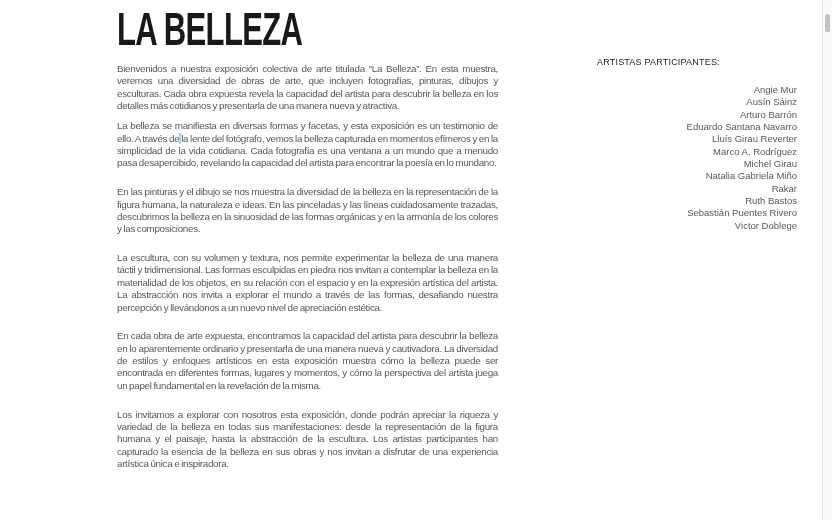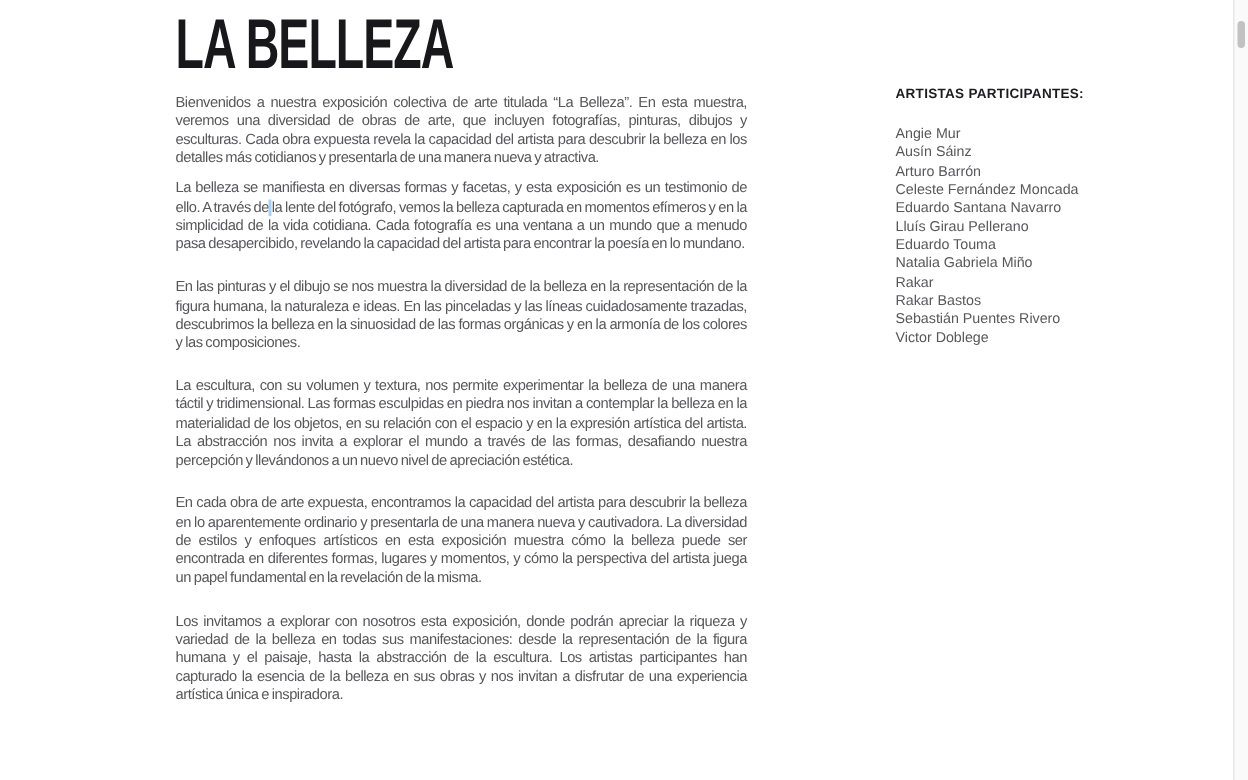--- a/index.html
+++ b/index.html
@@ -45,28 +45,29 @@
     background:var(--selection);
     white-space:pre;
   }
 
   
   .sidebar{
     position:absolute;left:597px;top:57px;width:200px;
   }
   .sidebar h2{
     margin:0 0 16px 0;
-    font-size:9px;line-height:11px;font-weight:bold;
+    font-size:9px;line-height:11px;font-weight:normal;
     letter-spacing:0.2px;
     color:var(--heading_color);
   }
   .sidebar ul{
     margin:0;padding:0;list-style:none;
     font-size:9.5px;line-height:12.35px;
     color:var(--body_text);
+    text-align:right;
   }
 
   
   .scroll-track{
     position:absolute;top:0;right:0;width:10px;height:520px;
     background:var(--scrollbar_track);
     border-left:1px solid var(--scrollbar_border);
     box-sizing:border-box;
   }
   .scroll-thumb{
@@ -90,27 +91,27 @@
     <p>Los invitamos a explorar con nosotros esta exposición, donde podrán apreciar la riqueza y variedad de la belleza en todas sus manifestaciones: desde la representación de la figura humana y el paisaje, hasta la abstracción de la escultura. Los artistas participantes han capturado la esencia de la belleza en sus obras y nos invitan a disfrutar de una experiencia artística única e inspiradora.</p>
   </div>
 
   <aside class="sidebar">
     <h2>ARTISTAS PARTICIPANTES:</h2>
     <ul>
 
     <li>Angie Mur</li>
         <li>Ausín Sáinz</li>
         <li>Arturo Barrón</li>
-        <li>Celeste Fernández Moncada</li>
         <li>Eduardo Santana Navarro</li>
-        <li>Lluís Girau Pellerano</li>
-        <li>Eduardo Touma</li>
+        <li>Lluís Girau Reverter</li>
+        <li>Marco A. Rodríguez</li>
+        <li>Michel Girau</li>
         <li>Natalia Gabriela Miño</li>
         <li>Rakar</li>
-        <li>Rakar Bastos</li>
+        <li>Ruth Bastos</li>
         <li>Sebastián Puentes Rivero</li>
         <li>Victor Doblege</li>
       </ul>
   </aside>
 
   <div class="scroll-track">
     <div class="scroll-thumb"></div>
   </div>
 
 </div>

